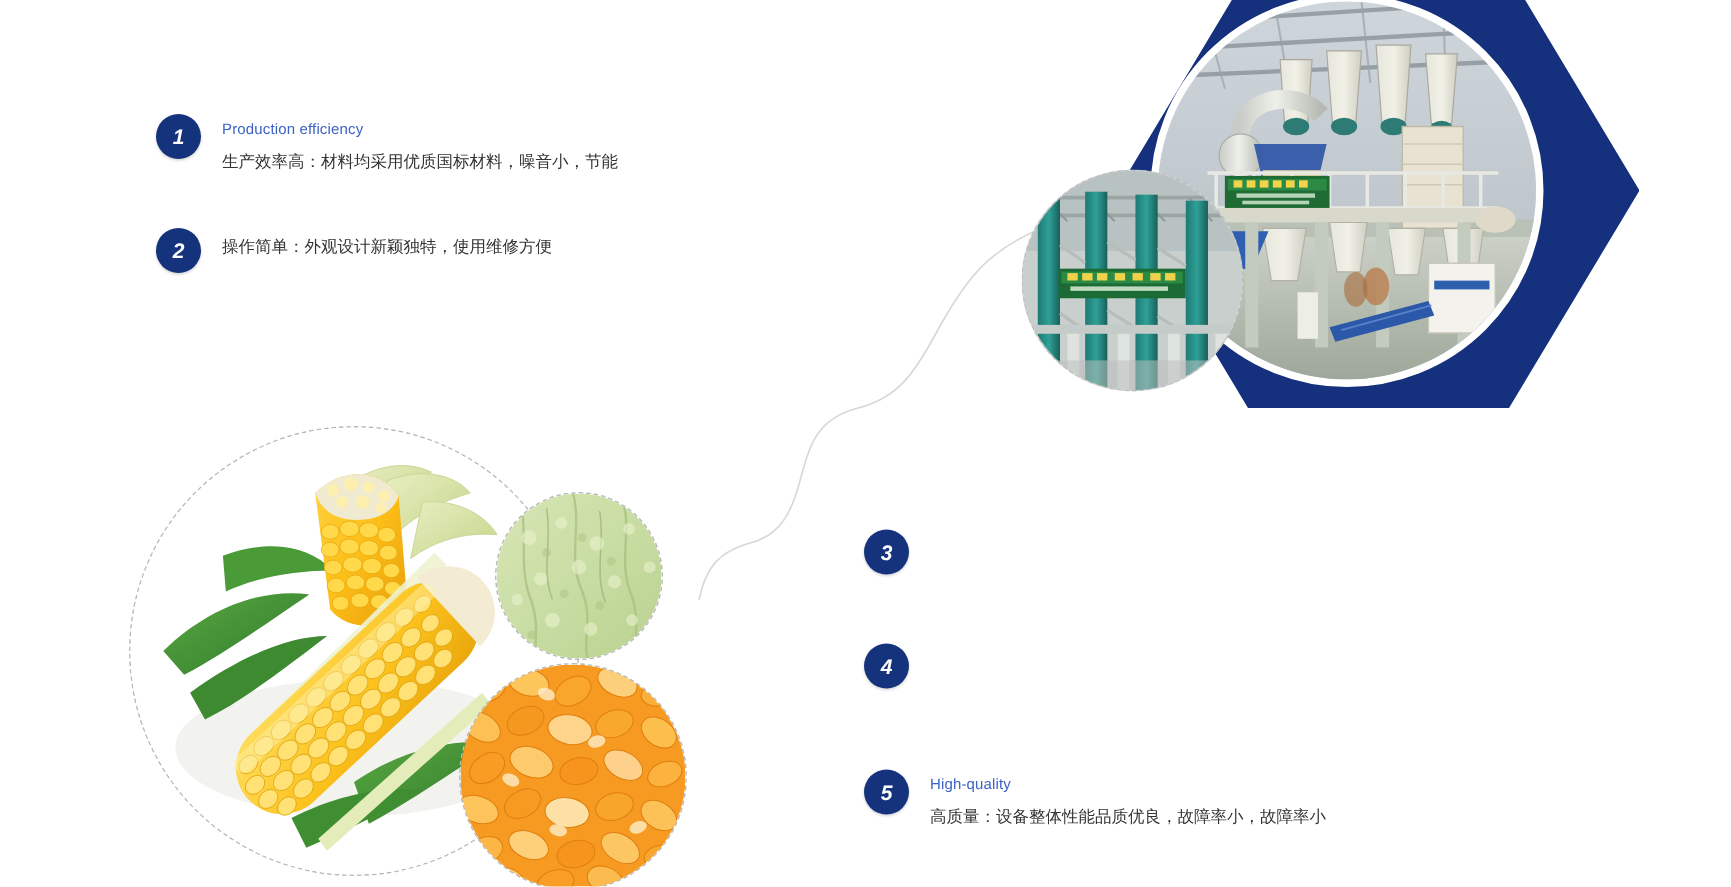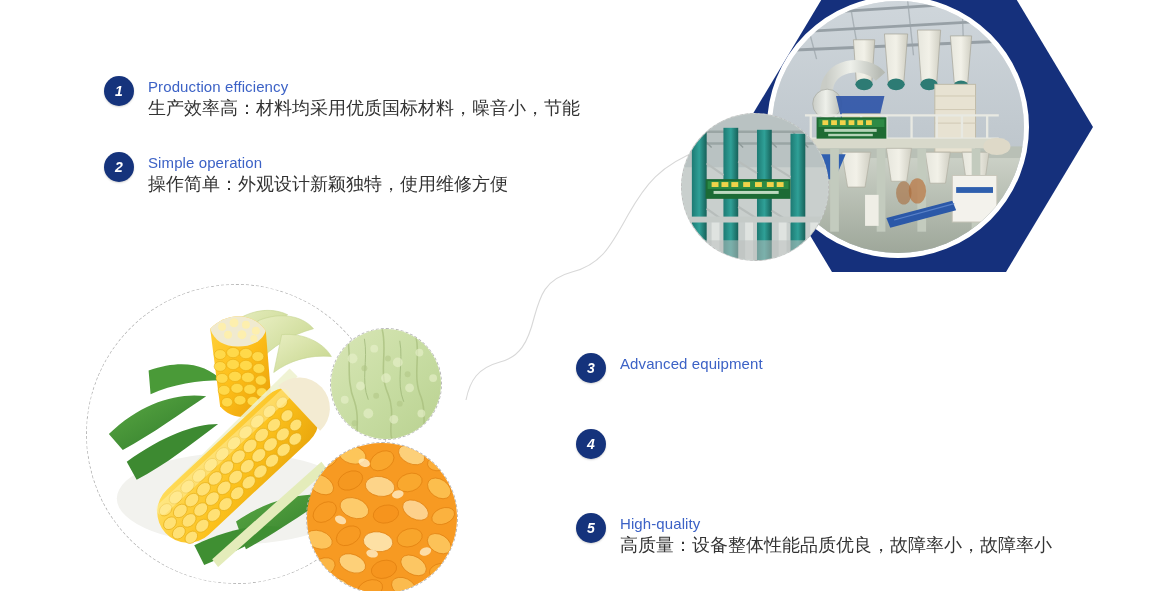--- a/index.html
+++ b/index.html
@@ -41,28 +41,28 @@
     justify-content: center;
     line-height: 1;
     box-shadow: 0 1px 2px rgba(0,0,0,0.18);
     user-select: none;
   }
   .feature-text {
     padding-top: 1px;
   }
   .feature-title {
     color: #3c62c6;
-    font-size: 15px;
+    font-size: 10px;
     line-height: 19px;
     letter-spacing: .1px;
     white-space: nowrap;
   }
   .feature-desc {
     color: #333333;
-    font-size: 18px;
+    font-size: 11px;
     line-height: 22px;
     white-space: nowrap;
     margin-top: 1px;
   }
 
   
   #hex-group {
     position: absolute;
     left: 745px;
     top: -18px;
@@ -359,29 +359,27 @@
     <div class="badge">1</div>
     <div class="feature-text">
       <div class="feature-title">Production efficiency</div>
       <div class="feature-desc">生产效率高：材料均采用优质国标材料，噪音小，节能</div>
     </div>
   </div>
 
   <div class="feature" style="left:104px; top:152px;">
     <div class="badge">2</div>
     <div class="feature-text">
-      <div class="feature-title">Simple operation</div>
       <div class="feature-desc">操作简单：外观设计新颖独特，使用维修方便</div>
     </div>
   </div>
 
   <div class="feature" style="left:576px; top:353px;">
     <div class="badge">3</div>
     <div class="feature-text">
-      <div class="feature-title">Advanced equipment</div>
     </div>
   </div>
 
   <div class="feature" style="left:576px; top:429px;">
     <div class="badge">4</div>
     <div class="feature-text">
     </div>
   </div>
 
   <div class="feature" style="left:576px; top:513px;">

